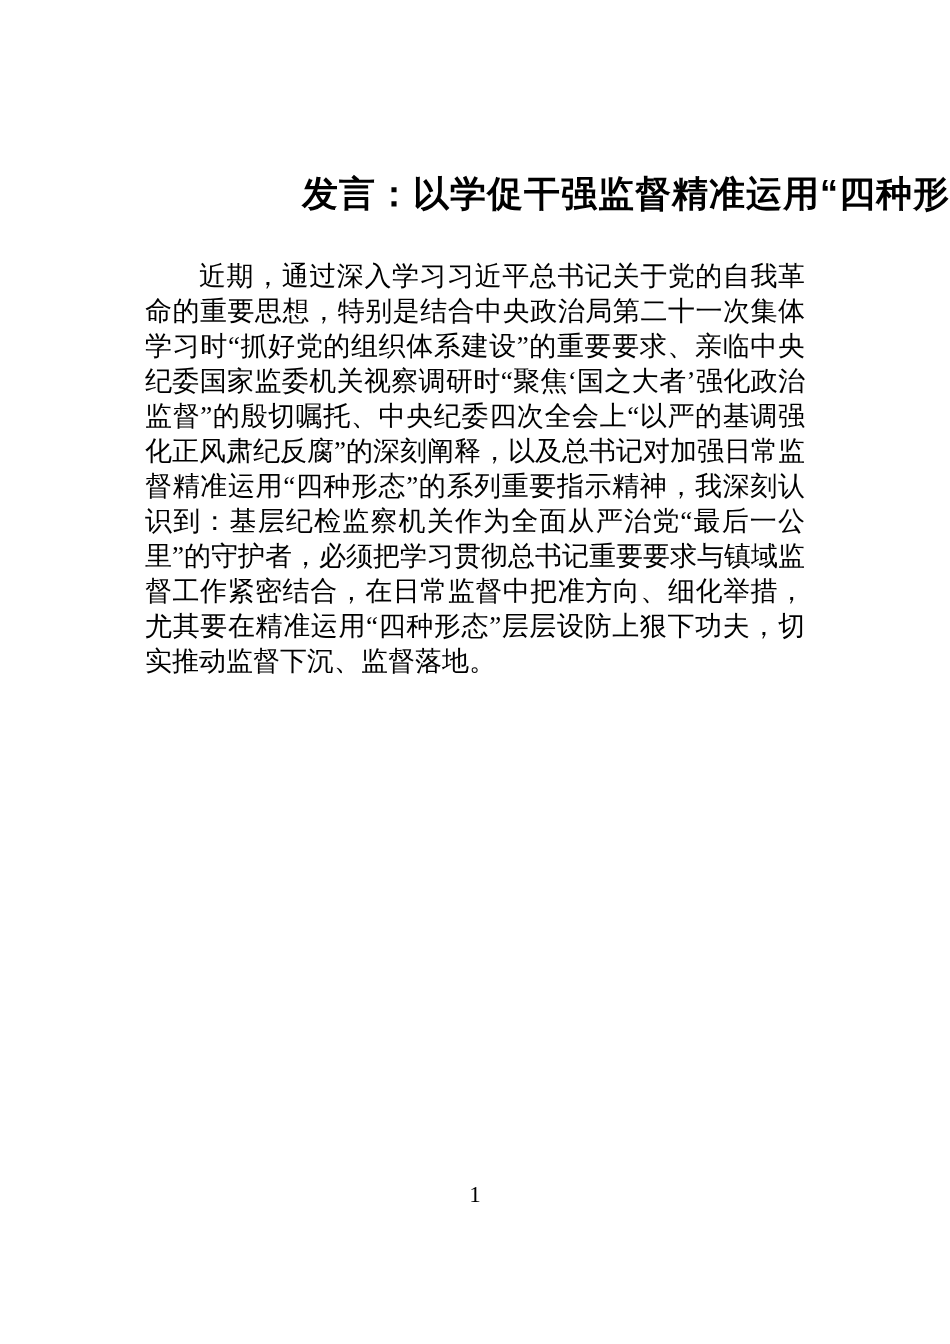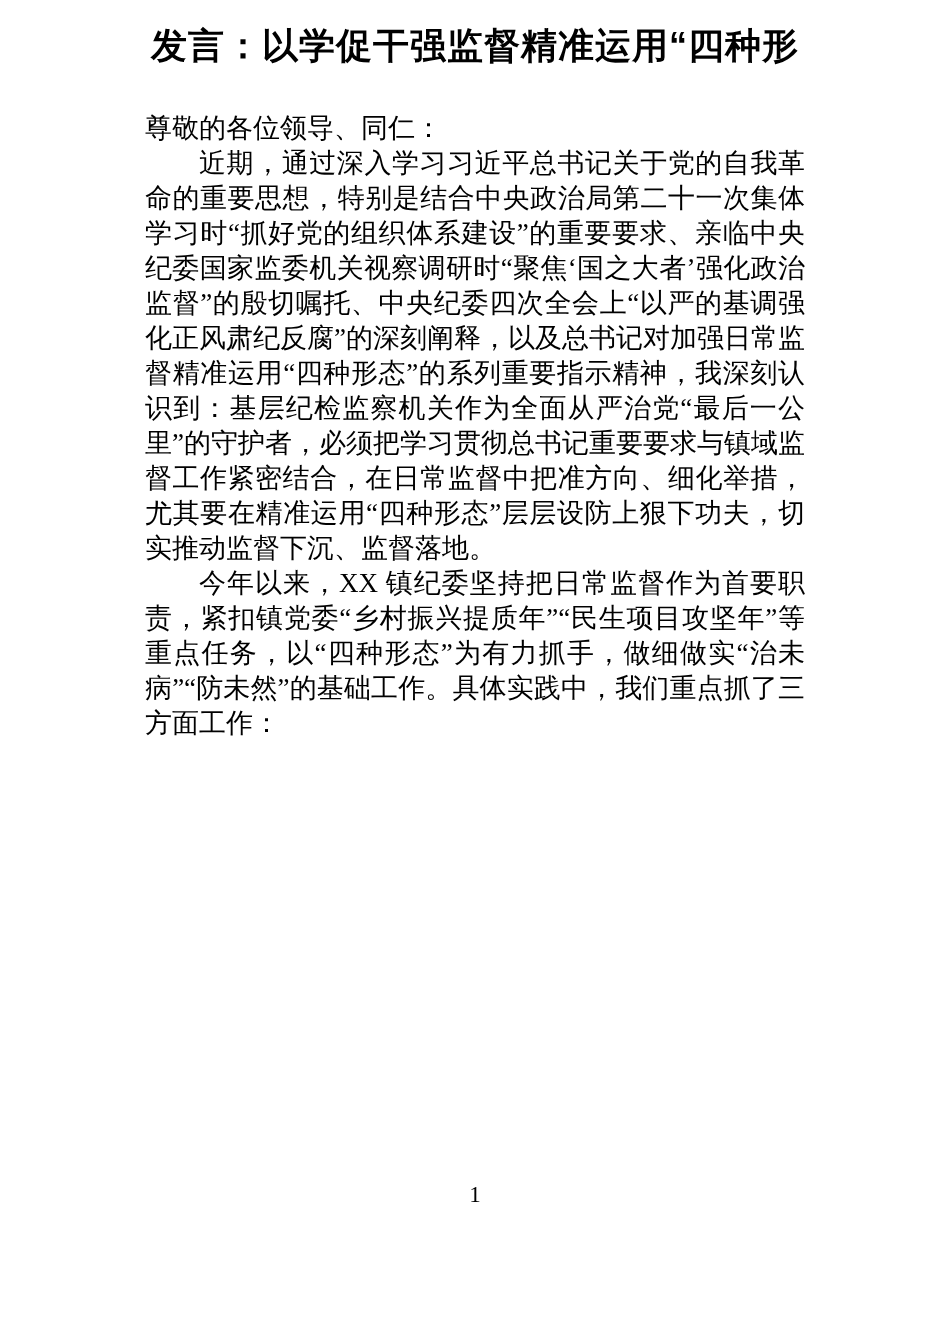--- a/index.html
+++ b/index.html
@@ -9,22 +9,23 @@
   }
   .page {
     position: relative;
     width: 950px;
     height: 1344px;
     background: #ffffff;
     overflow: hidden;
     color: #000000;
   }
   .doc-title {
-    margin: 12px;
-    text-align: center;
+    margin: 0;
+    padding-top: 160px;
+    text-align: right;
     font-family: "Liberation Sans", sans-serif;
     font-weight: 700;
     font-size: 36px;
     line-height: 67px;
     letter-spacing: 1px;
     color: #000000;
   }
   .doc-title .title-line {
     display: block;
   }
@@ -58,20 +59,18 @@
 </head>
 <body>
 
 <div class="page">
 
   <h1 class="doc-title">
     <span class="title-line">发言：以学促干强监督精准运用“四种形</span>
   </h1>
 
   <div class="doc-body">
-    <p>尊敬的各位领导、同仁：</p>
     <p class="indent">近期，通过深入学习习近平总书记关于党的自我革命的重要思想，特别是结合中央政治局第二十一次集体学习时“抓好党的组织体系建设”的重要要求、亲临中央纪委国家监委机关视察调研时“聚焦‘国之大者’强化政治监督”的殷切嘱托、中央纪委四次全会上“以严的基调强化正风肃纪反腐”的深刻阐释，以及总书记对加强日常监督精准运用“四种形态”的系列重要指示精神，我深刻认识到：基层纪检监察机关作为全面从严治党“最后一公里”的守护者，必须把学习贯彻总书记重要要求与镇域监督工作紧密结合，在日常监督中把准方向、细化举措，尤其要在精准运用“四种形态”层层设防上狠下功夫，切实推动监督下沉、监督落地。</p>
-    <p class="indent">今年以来，XX 镇纪委坚持把日常监督作为首要职责，紧扣镇党委“乡村振兴提质年”“民生项目攻坚年”等重点任务，以“四种形态”为有力抓手，做细做实“治未病”“防未然”的基础工作。具体实践中，我们重点抓了三方面工作：</p>
   </div>
 
   <div class="page-footer">1</div>
 
 </div>
 
 </body></html>

